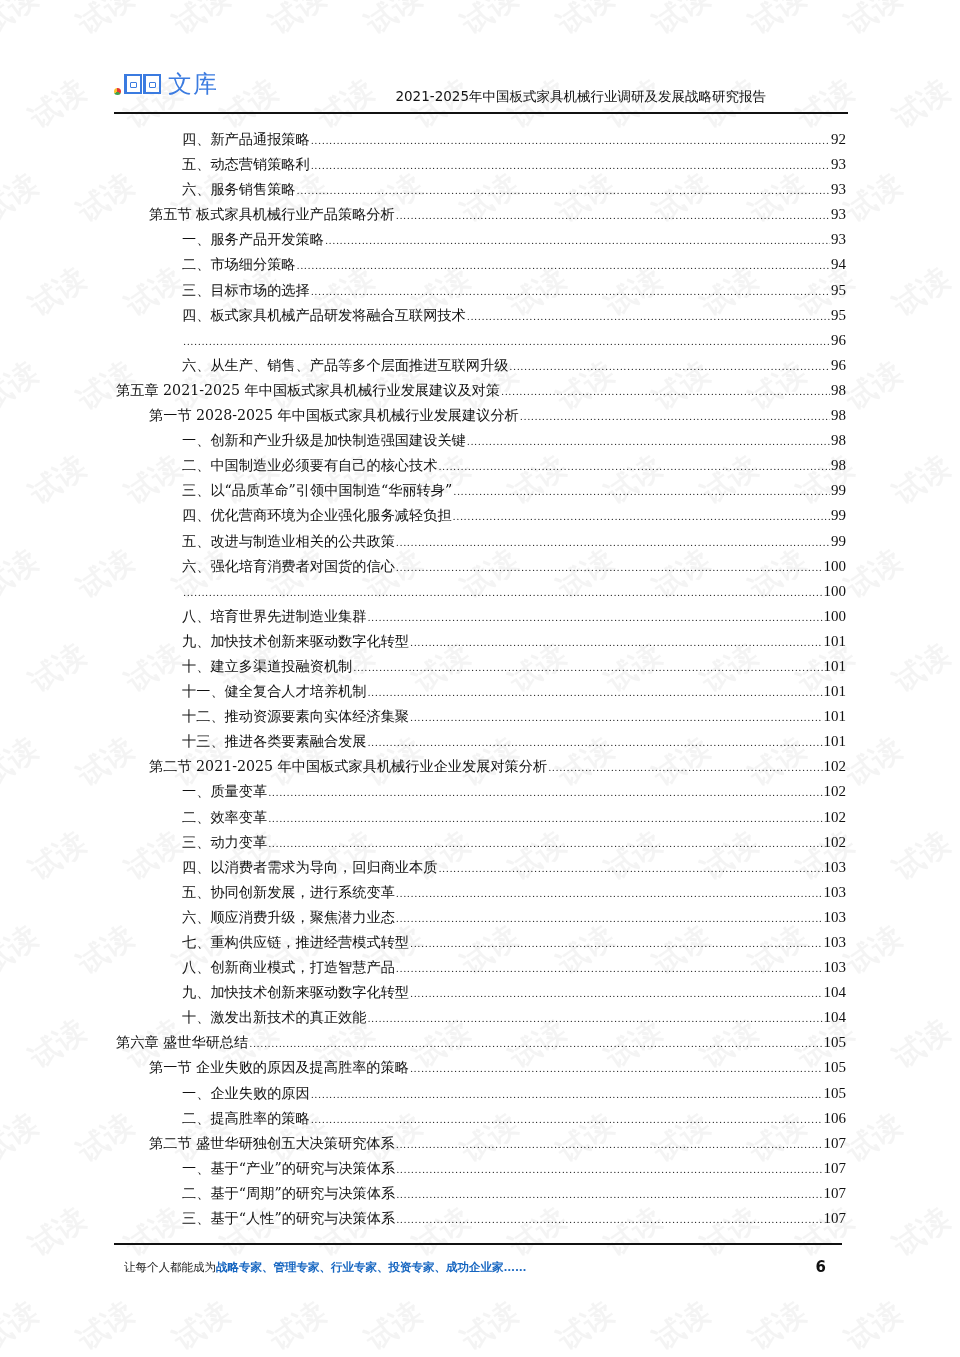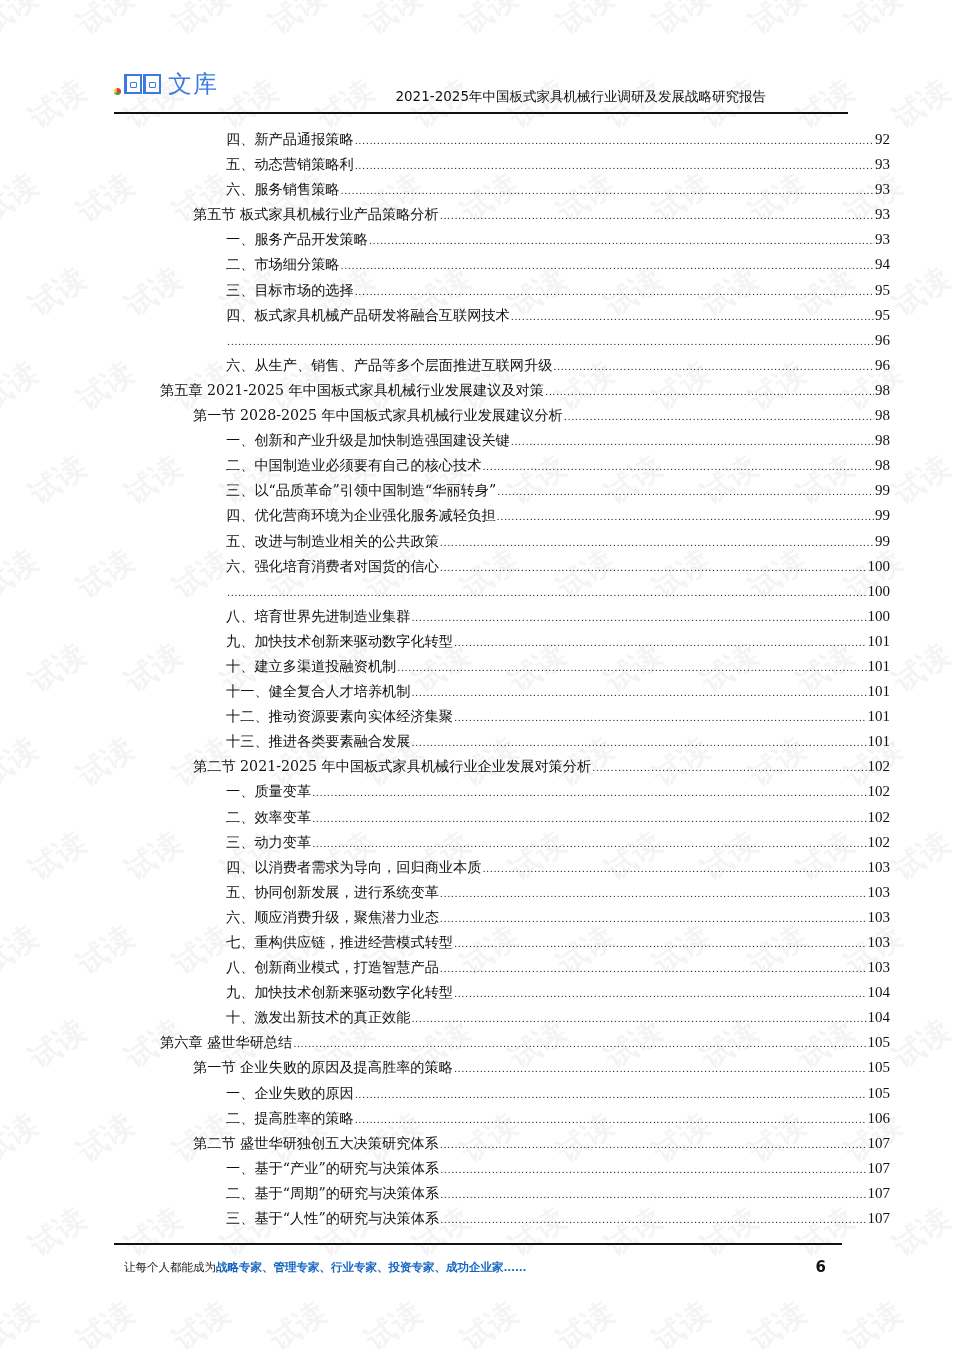--- a/index.html
+++ b/index.html
@@ -32,21 +32,21 @@
     border: 1.5px solid #3b7be0; border-radius: 1px;
   }
   .logo-text {
     font-family: "DejaVu Sans", sans-serif; font-size: 24px; color: #3b7be0; margin-left: 6px;
     letter-spacing: 1px;
   }
   .header-title {
     position: absolute; right: 82px; bottom: 6px; font-family: "DejaVu Sans", sans-serif;
     font-size: 13.5px; color: #111;
   }
-  .toc { position: absolute; left: 116px; top: 127px; width: 730px; z-index: 1; margin-left: 44px; }
+  .toc { position: absolute; left: 116px; top: 127px; width: 730px; z-index: 1; }
   .toc-row {
     display: flex; align-items: baseline; height: 25.1px; font-size: 14.2px; line-height: 25.1px;
   }
   .toc-row.l0 { padding-left: 0; }
   .toc-row.l1 { padding-left: 33px; }
   .toc-row.l2 { padding-left: 66px; }
   .toc-label { white-space: nowrap; flex: 0 0 auto; }
   .toc-dots {
     flex: 1 1 auto; overflow: hidden; white-space: nowrap; margin: 0 1px; color: #222;
     font-size: 10px; letter-spacing: 0.5px;

